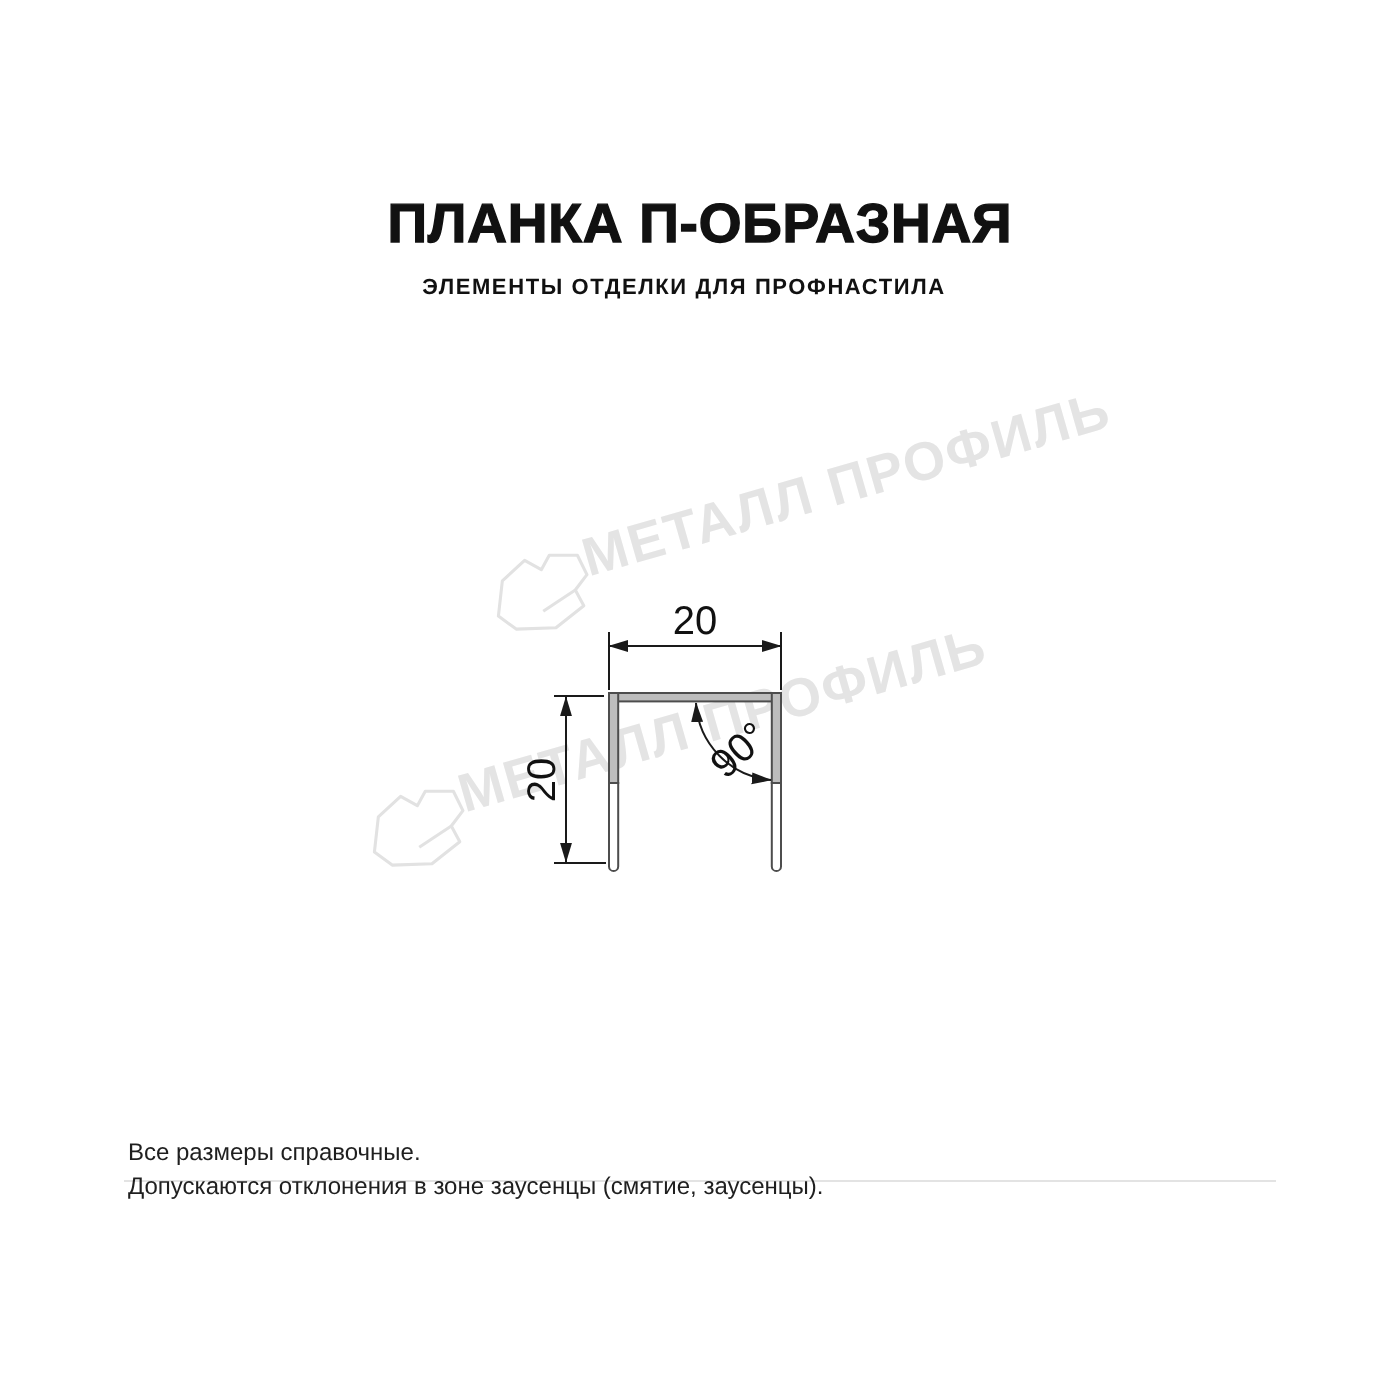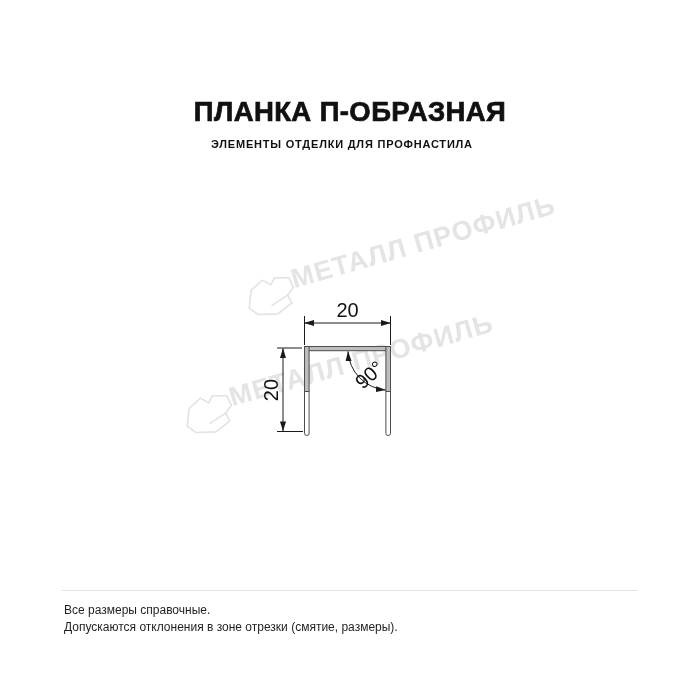--- a/index.html
+++ b/index.html
@@ -23,21 +23,21 @@
     position:absolute;white-space:nowrap;font-size:27px;font-weight:700;
     letter-spacing:1px;transform:rotate(-16deg);transform-origin:0 100%;
     height:30px;line-height:30px;
   }
   .wm-logo{position:absolute;transform:rotate(-16deg);}
   
   .drawing{position:absolute;left:0;top:0;}
   .dim-text{font-family:"Liberation Sans",sans-serif;font-size:20px;fill:#111;}
   
   .divider{position:absolute;left:62px;top:590px;width:576px;height:1px;background:#e3e3e3;}
-  .footer{position:absolute;left:64px;top:602px;color:#1f1f1f;font-size:12px;line-height:17px;}
+  .footer{position:absolute;left:64px;top:568px;color:#1f1f1f;font-size:12px;line-height:17px;}
   .footer p{margin:0;}
 </style>
 </head>
 <body>
 
 <div class="page">
 
   <div class="header">
     <h1 class="title">ПЛАНКА П-ОБРАЗНАЯ</h1>
     <div class="subtitle">ЭЛЕМЕНТЫ ОТДЕЛКИ ДЛЯ ПРОФНАСТИЛА</div>
@@ -88,16 +88,16 @@
       <path d="M385.9,391.5 L385.9,433.2 A2.3,2.3 0 0 0 390.5,433.2 L390.5,391.5 Z" fill="#ffffff"></path>
     </g>
 
     <path d="M348,351.5 A41,41 0 0 0 385.5,390" fill="none" stroke="#1a1a1a" stroke-width="1" marker-start="url(#arw)" marker-end="url(#arw)"></path>
     <text class="dim-text" transform="translate(374,380) rotate(-42)" text-anchor="middle">90°</text>
   </svg>
 
   <div class="divider"></div>
   <div class="footer">
     <p>Все размеры справочные.</p>
-    <p>Допускаются отклонения в зоне отрезки (смятие, размеры).</p>
+    <p>Допускаются отклонения в зоне заусенцы (смятие, заусенцы).</p>
   </div>
 
 </div>
 
 </body></html>

